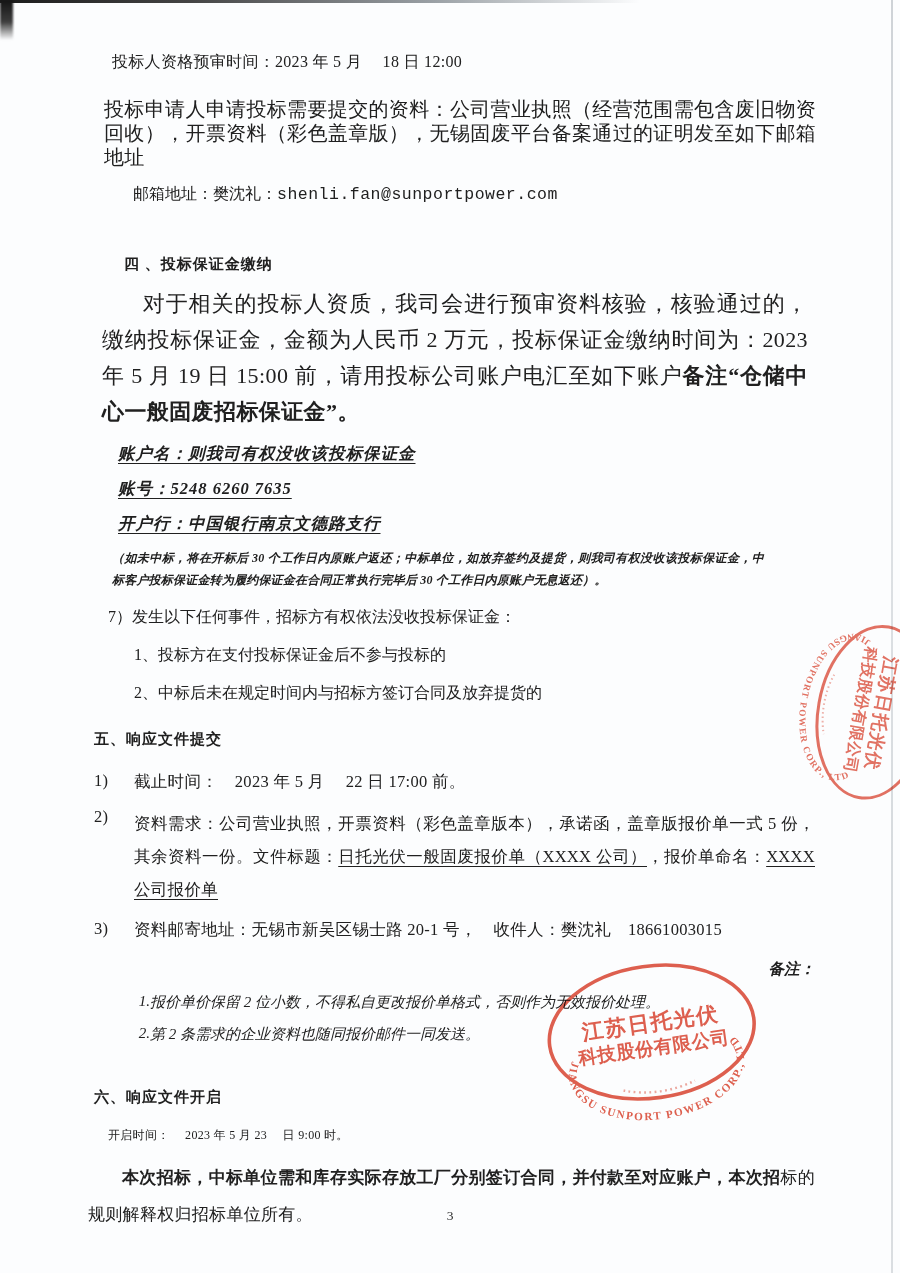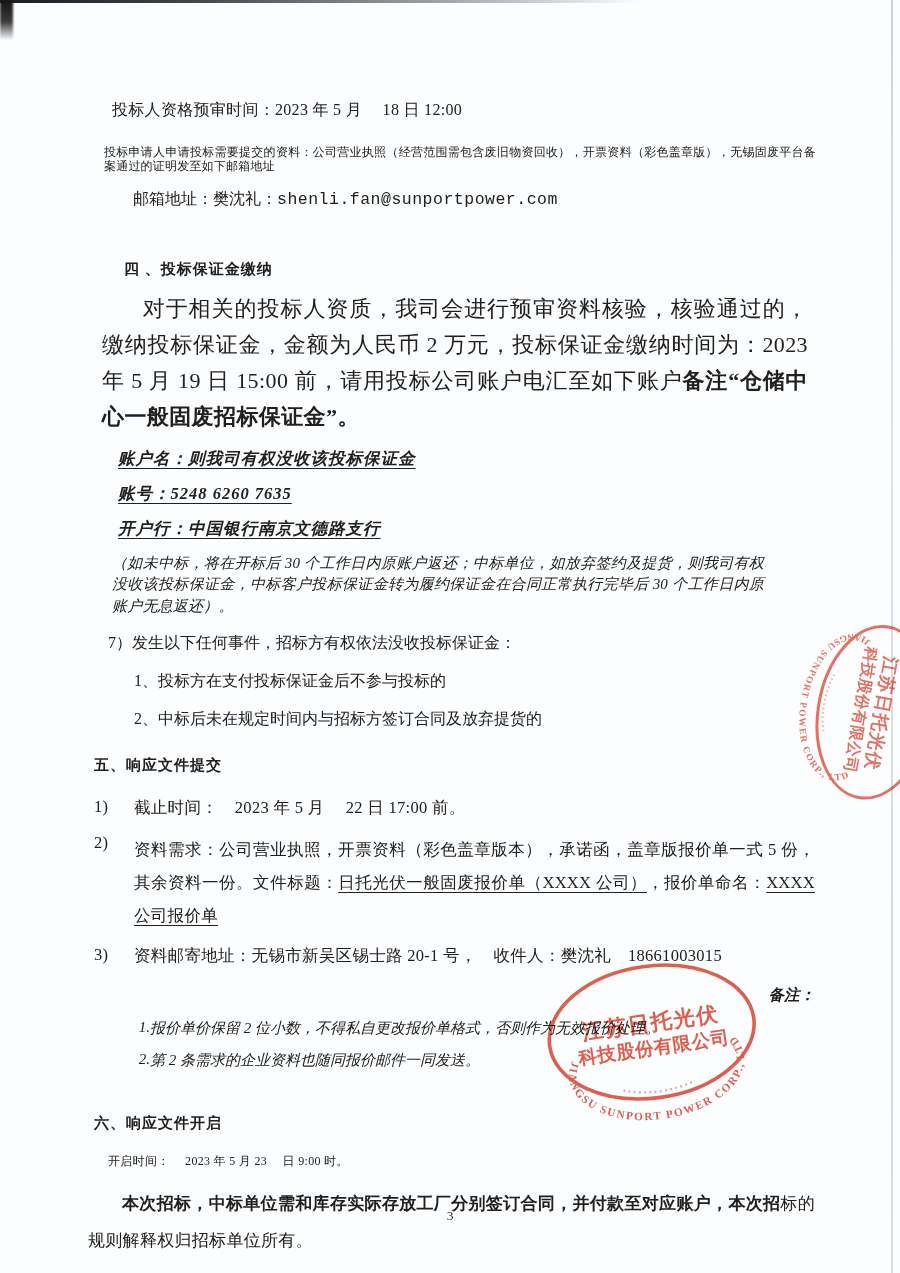--- a/index.html
+++ b/index.html
@@ -12,42 +12,42 @@
   
   .top-scan-line{position:absolute;top:0;left:0;width:640px;height:3px;
     background:linear-gradient(to right,#1b1b1b,#454545 30%,#9ba1a6 68%,rgba(200,205,210,0));}
   .corner-smudge{position:absolute;top:0;left:0;width:13px;height:40px;
     background:linear-gradient(to bottom,#141414,#3d3d3d 55%,rgba(90,90,90,0));filter:blur(1.2px);}
   .edge-scan-line{position:absolute;top:0;left:891px;width:2px;height:1273px;
     background:linear-gradient(to bottom,#c6cbd0,#d9dde1 35%,#ccd1d5 80%,#d4d8dc);opacity:.85;}
 
   .content{position:absolute;left:88px;top:0;width:727px;}
 
-  .pre-time{padding-top:100px;margin-left:24px;font-size:16px;letter-spacing:.3px;}
-  .materials{margin:24px 12px 0 16px;width:712px;font-size:12px;line-height:1.2;
+  .pre-time{padding-top:52px;margin-left:24px;font-size:16px;letter-spacing:.3px;}
+  .materials{margin:24px 12px 0 16px;width:712px;font-size:20px;line-height:1.2;
     text-align:justify;letter-spacing:.2px;}
   .email-line{margin:15px 0 0 45px;font-size:16px;}
   .email-mono{font-family:Liberation Mono, monospace;font-size:16.5px;letter-spacing:.5px;}
 
   .sec-heading{font-size:15px;font-weight:bold;letter-spacing:1px;}
   .h4{margin:50px 0 0 36px;}
   .h5{margin:26px 0 0 6px;}
   .h6{margin:44px 0 0 6px;}
 
   .s4-para{margin:12px 0 0 14px;width:706px;font-size:22px;line-height:36px;
     text-indent:1.85em;text-align:justify;letter-spacing:.4px;}
   .s4-para b{font-weight:bold;}
 
   .acct{margin:13px 0 0 30px;}
   .acct-line{display:table;font-style:italic;font-weight:600;font-size:16.5px;
     letter-spacing:1px;margin-bottom:13px;
     text-decoration:underline;text-underline-offset:4px;text-decoration-thickness:1.3px;}
 
-  .refund-note{margin:4px 0 0 24px;width:652px;font-style:italic;font-size:15px;
-    line-height:21.5px;text-align:justify;font-weight:400;letter-spacing:.2px;}
+  .refund-note{margin:4px 0 0 24px;width:652px;font-style:italic;font-size:12px;
+    line-height:21.5px;text-align:justify;font-weight:700;letter-spacing:.2px;}
 
   .forfeit-intro{margin:16px 0 0 20px;font-size:16px;}
   .forfeit-item{margin:17px 0 0 46px;font-size:16px;}
 
   .row{display:flex;margin-left:6px;font-size:16.5px;letter-spacing:.3px;}
   .row .mk{width:40px;flex:none;}
   .row .bd{flex:1;}
   .row1{margin-top:22px;}
   .row2{margin-top:14px;}
   .row2 .bd{line-height:33px;max-width:695px;text-align:justify;}

